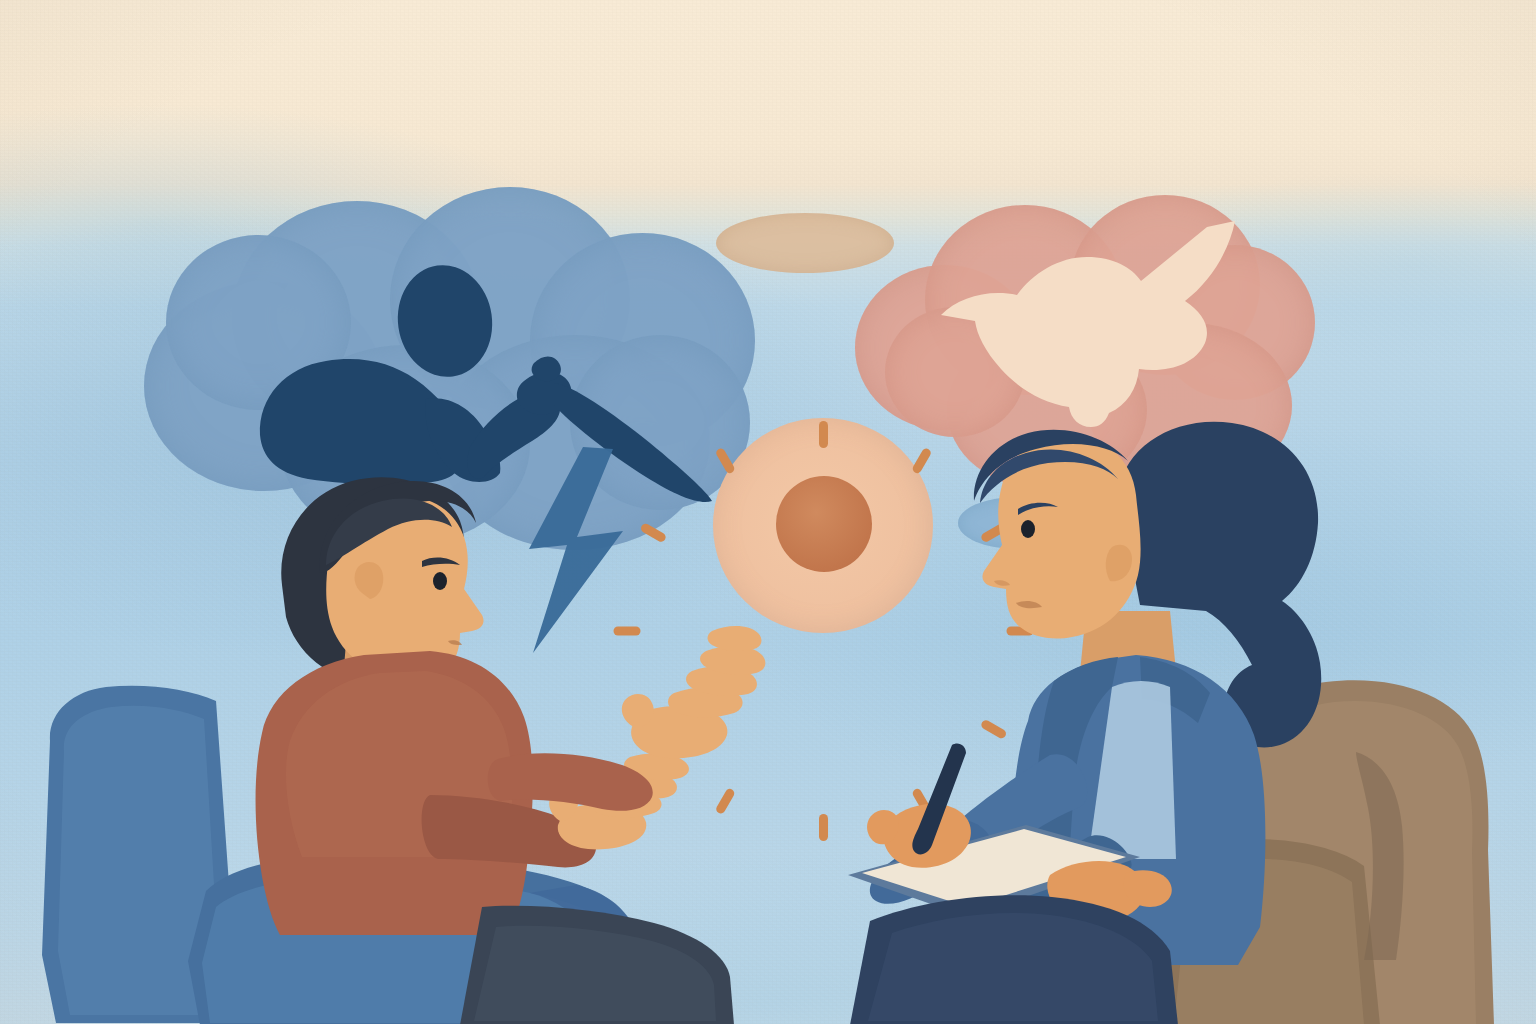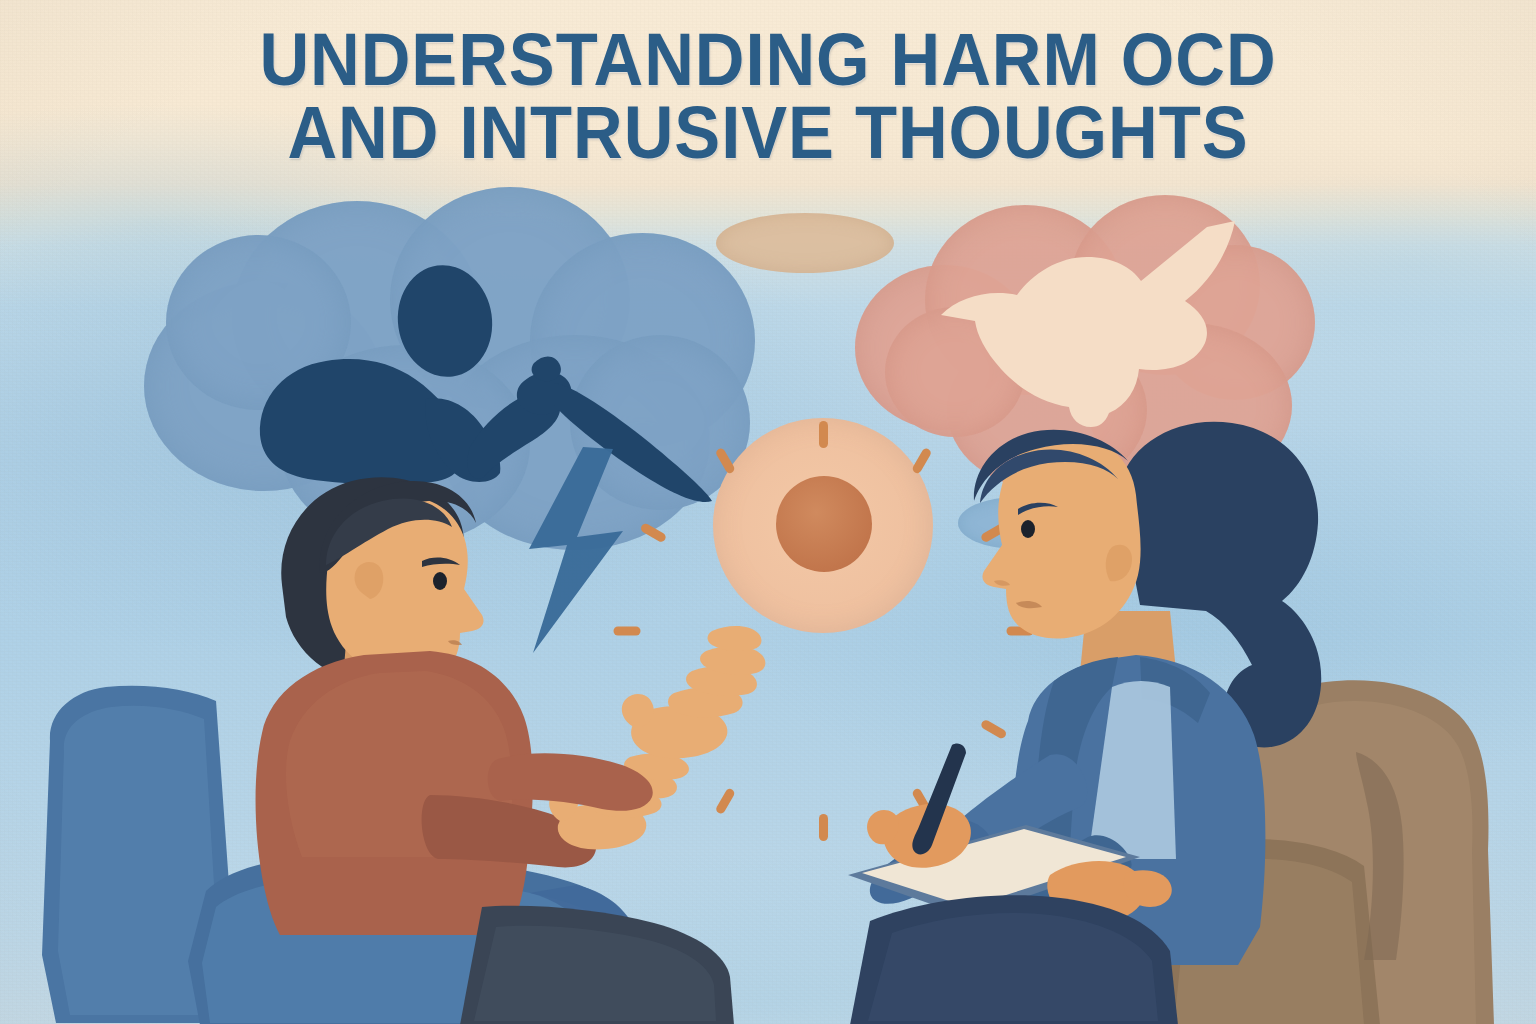--- a/index.html
+++ b/index.html
@@ -498,20 +498,16 @@
       </g>
 
       <path d="M30 516 C80 496 150 486 212 492
                C270 498 312 516 330 546
                L338 620 L10 620 Z" fill="#2f4260"></path>
       <path d="M52 528 C98 512 158 504 210 510
                C258 516 296 532 312 556 L318 616 L28 616 Z" fill="#374b6b" opacity=".7"></path>
     </svg>
   </div>
 
-  <div class="title-wrap">
-    <div class="title-line">UNDERSTANDING HARM OCD</div>
-    <div class="title-line">AND INTRUSIVE THOUGHTS</div>
-  </div>
 
   <div class="bg-grain"></div>
   <div class="vignette"></div>
 </div>
 
 </body></html>

